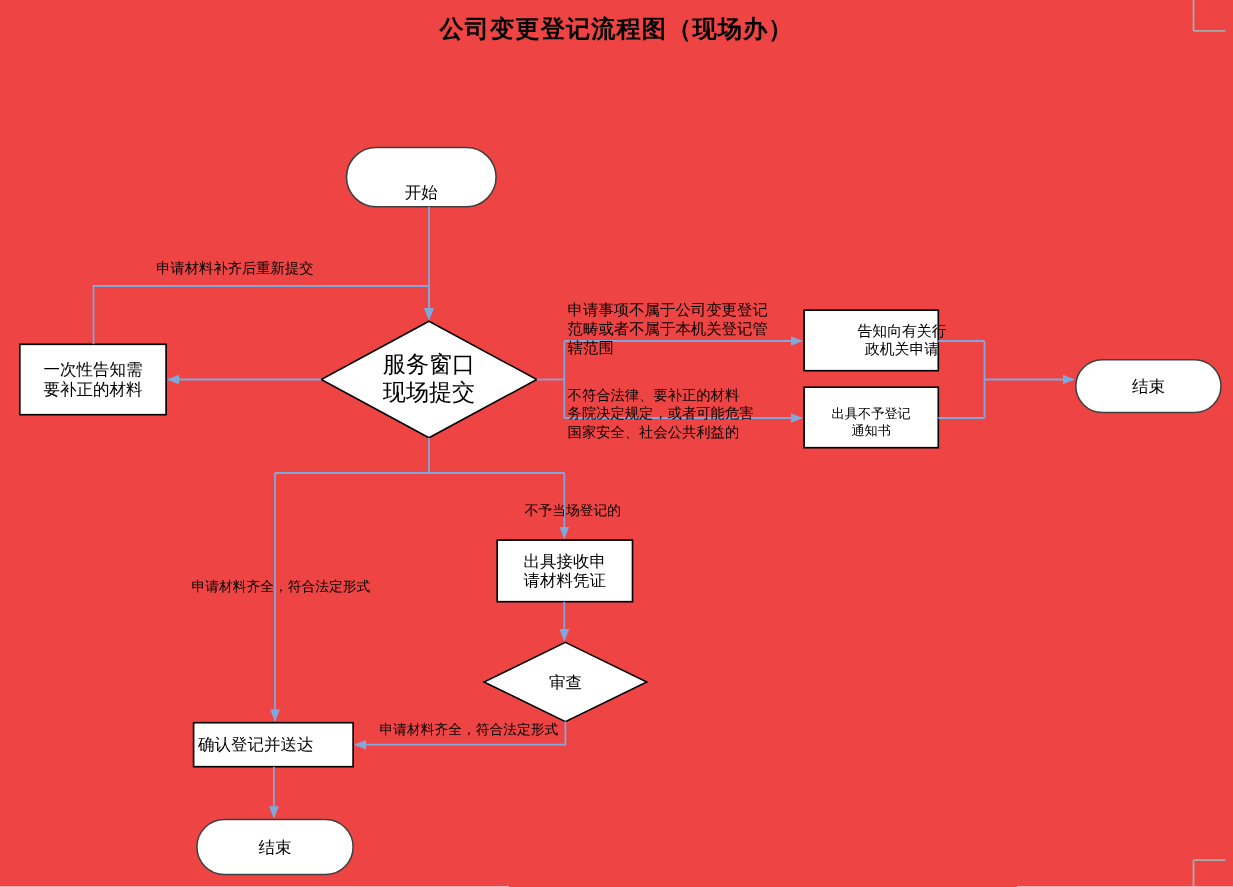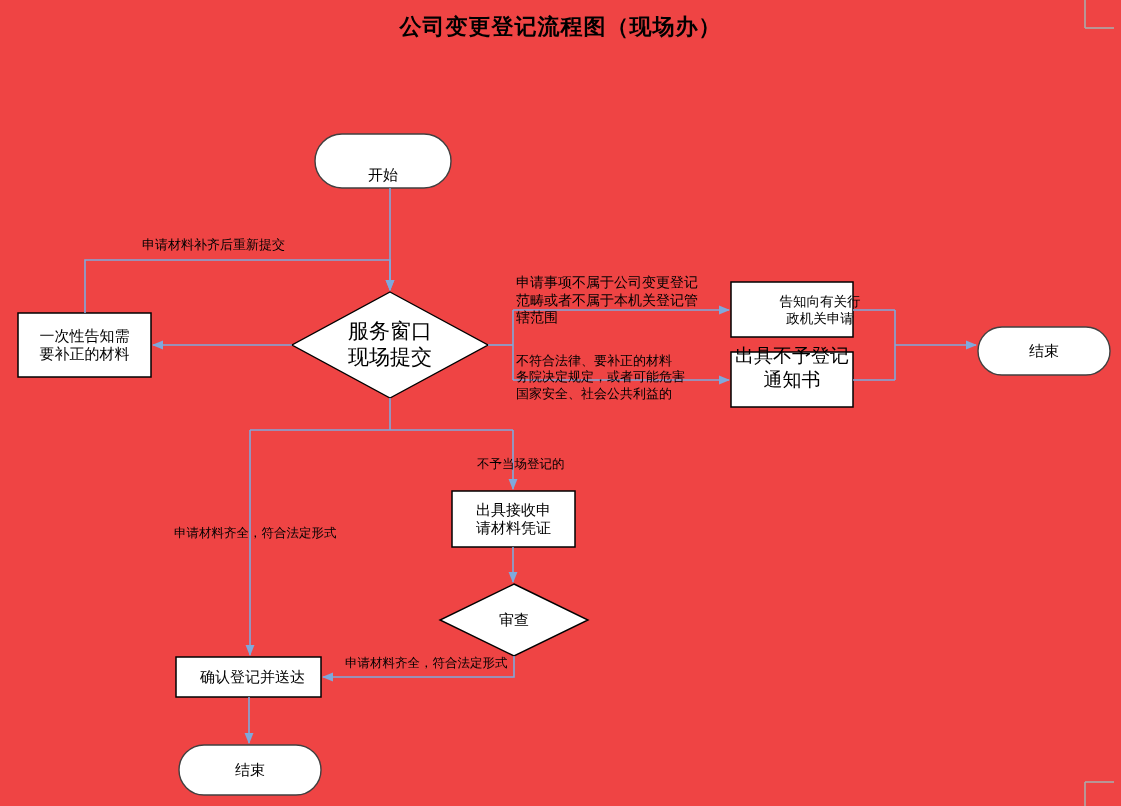--- a/index.html
+++ b/index.html
@@ -139,31 +139,31 @@
 
   <div class="node-text" style="left:300px; top:296px; width:180px; height:98px; font-size:21px;">服务窗口
 现场提交</div>
 
   <div class="node-text" style="left:18px; top:313px; width:133px; height:64px; font-size:15px;">一次性告知需
 要补正的材料</div>
 
   <div class="node-text" style="left:731px; top:282px; width:122px; height:55px; font-size:13.5px;margin-left:28px;">告知向有关行
 政机关申请</div>
 
-  <div class="node-text" style="left:731px; top:340px; width:122px; height:55px; font-size:19px;">出具不予登记
+  <div class="node-text" style="left:731px; top:356px; width:122px; height:55px; font-size:12px;">出具不予登记
 通知书</div>
 
   <div class="node-text" style="left:978px; top:327px; width:132px; height:48px; font-size:15px;">结束</div>
 
   <div class="node-text" style="left:452px; top:491px; width:123px; height:56px; font-size:15px;">出具接收申
 请材料凭证</div>
 
   <div class="node-text" style="left:440px; top:584px; width:148px; height:72px; font-size:15px;">审查</div>
 
-  <div class="node-text" style="left:180px; top:657px; width:145px; height:40px; font-size:15px;">确认登记并送达</div>
+  <div class="node-text" style="left:160px; top:657px; width:145px; height:40px; font-size:15px;">确认登记并送达</div>
 
   <div class="node-text" style="left:179px; top:745px; width:142px; height:50px; font-size:15px;">结束</div>
 
   <div class="edge-label" style="left:142px; top:237px; width:220px; font-size:13px;">申请材料补齐后重新提交</div>
 
 
   <div class="edge-label" style="left:516px; top:274px; width:208px; font-size:14px;">申请事项不属于公司变更登记
 范畴或者不属于本机关登记管
 辖范围</div>
 

